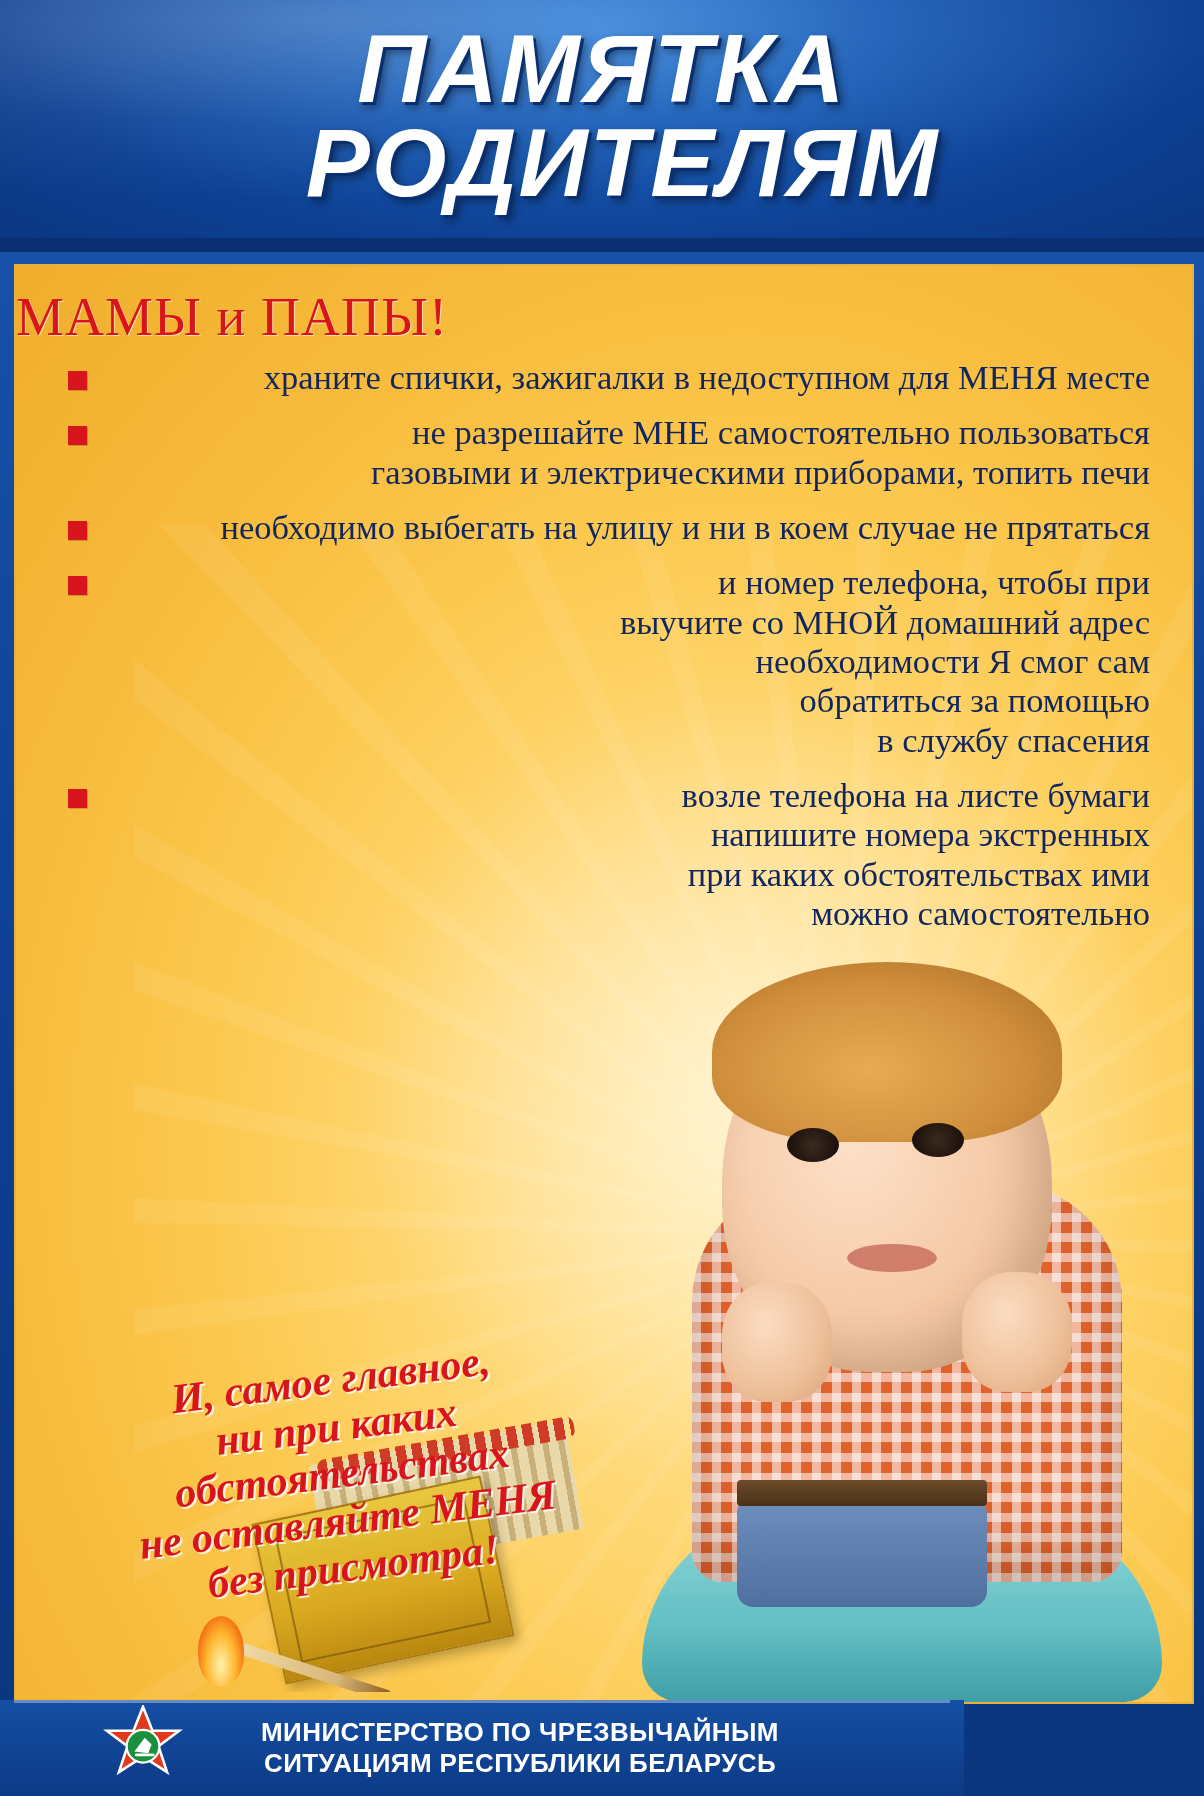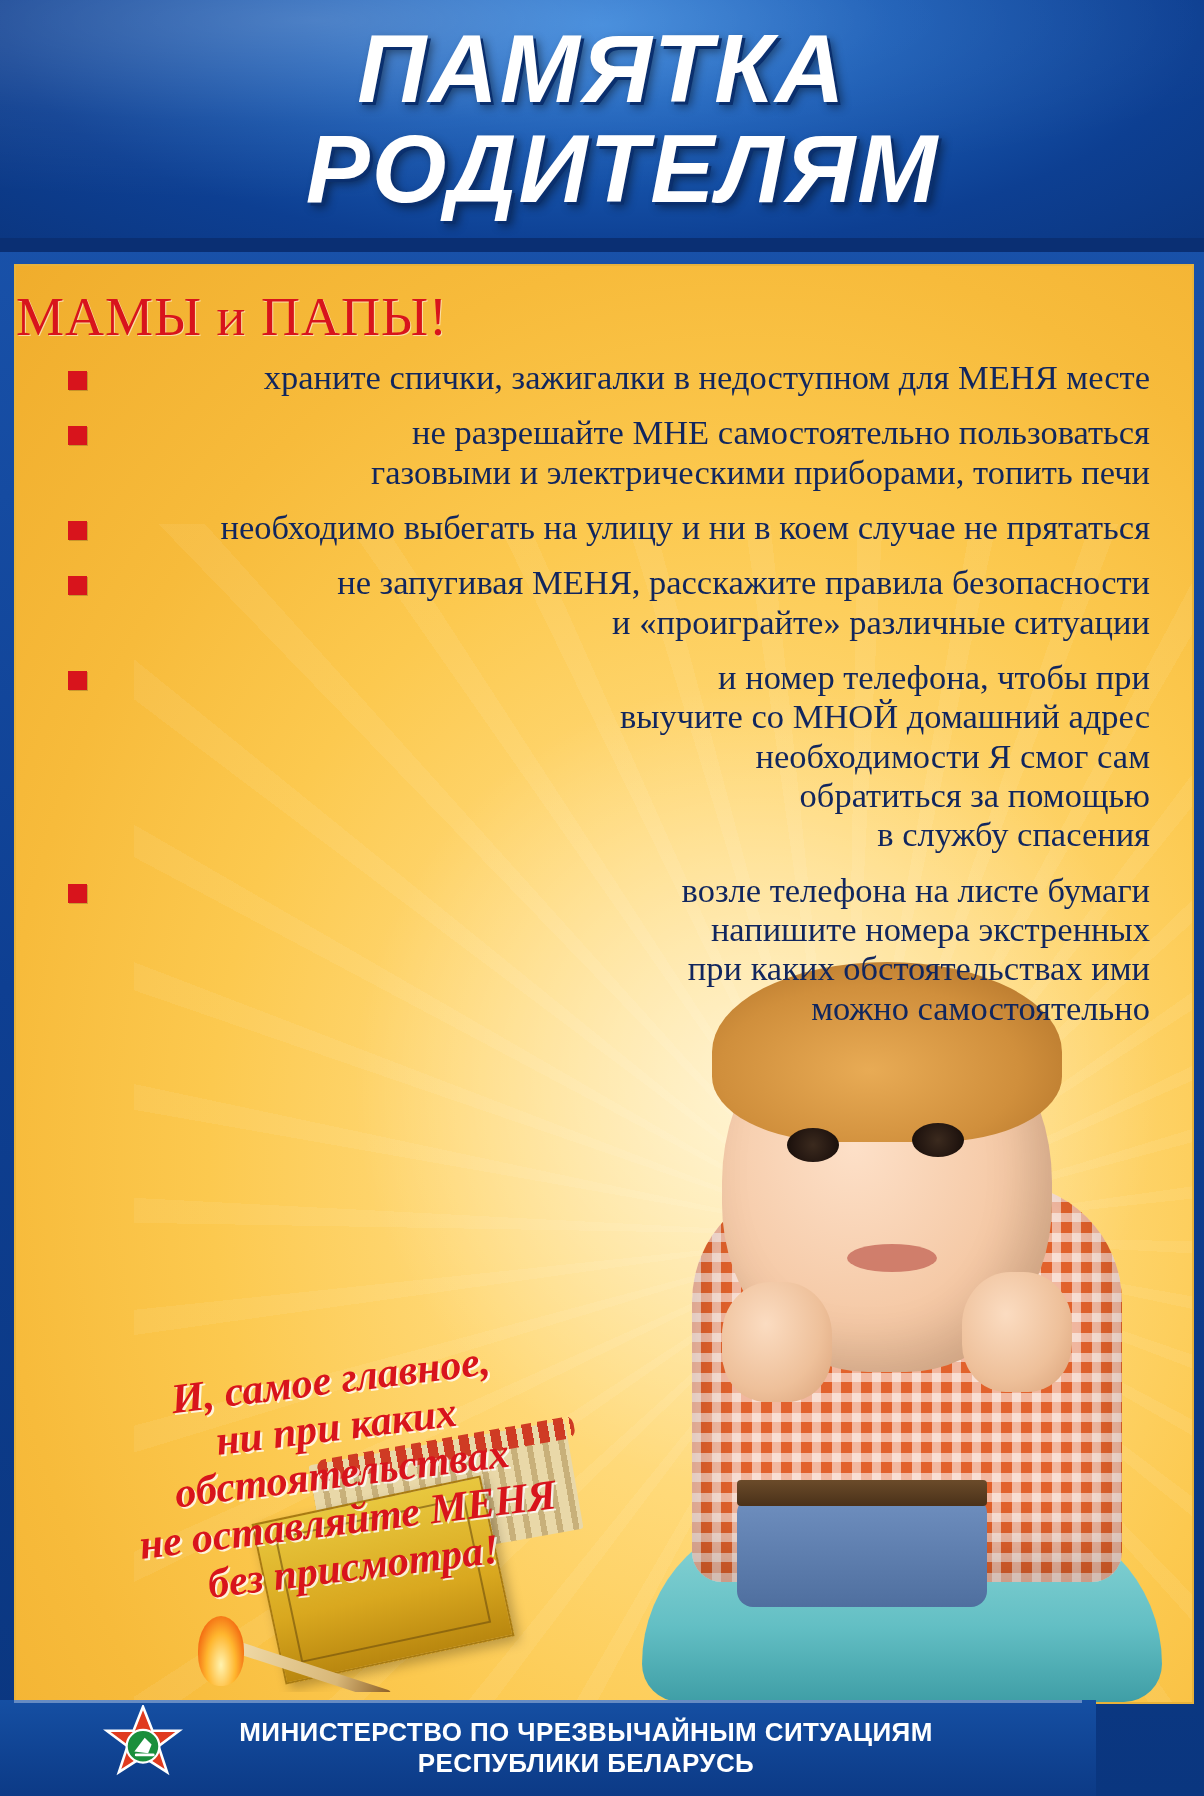--- a/index.html
+++ b/index.html
@@ -64,21 +64,21 @@
     font-weight: bold;
     font-style: italic;
     color: #ffffff;
     letter-spacing: 2px;
     line-height: 0.98;
     text-shadow:
       3px 3px 0 #0a2f6e,
       5px 5px 10px rgba(0,0,0,0.45);
   }
   .title-line.l1 { font-size: 96px; }
-  .title-line.l2 { font-size: 96px; margin-top: 6px; padding-left: 41px; }
+  .title-line.l2 { font-size: 96px; margin-top: 0; padding-left: 41px; }
 
   
   .panel {
     position: absolute;
     left: 14px;
     top: 264px;
     width: 1176px;
     height: 1436px;
     background:
       radial-gradient(ellipse at 62% 62%, #ffe9a8 0%, #ffd978 28%, #fcc94f 52%, #f7bb3b 72%, #f0ad2c 100%);
@@ -344,21 +344,21 @@
   .callout .c2 { font-size: 42px; }
   .callout .c3 { font-size: 42px; }
   .callout .c4 { font-size: 42px; }
   .callout .c5 { font-size: 42px; }
 
   
   .footer {
     position: absolute;
     left: 0;
     bottom: 0;
-    width: 1096px;
+    width: 964px;
     height: 96px;
     background: linear-gradient(180deg, #154fa3 0%, #0c3a86 100%);
     display: flex;
     align-items: center;
   }
   .footer-rule-top {
     position: absolute;
     left: 14px;
     right: 14px;
     top: 0;
@@ -446,27 +446,20 @@
         </span>
       </div>
 
       <div class="list-item">
         <span class="bullet"></span>
         <span class="txt">
           <div>необходимо выбегать на улицу и ни в коем случае не прятаться</div>
         </span>
       </div>
 
-      <div class="list-item">
-        <span class="bullet"></span>
-        <span class="txt">
-          <div>не запугивая МЕНЯ, расскажите правила безопасности</div>
-          <div>и «проиграйте» различные ситуации</div>
-        </span>
-      </div>
 
       <div class="list-item narrow">
         <span class="bullet"></span>
         <span class="txt">
           <div>и номер телефона, чтобы при</div>
           <div>выучите со МНОЙ домашний адрес</div>
           <div>необходимости Я смог сам</div>
           <div>обратиться за помощью</div>
           <div>в службу спасения</div>
         </span>

